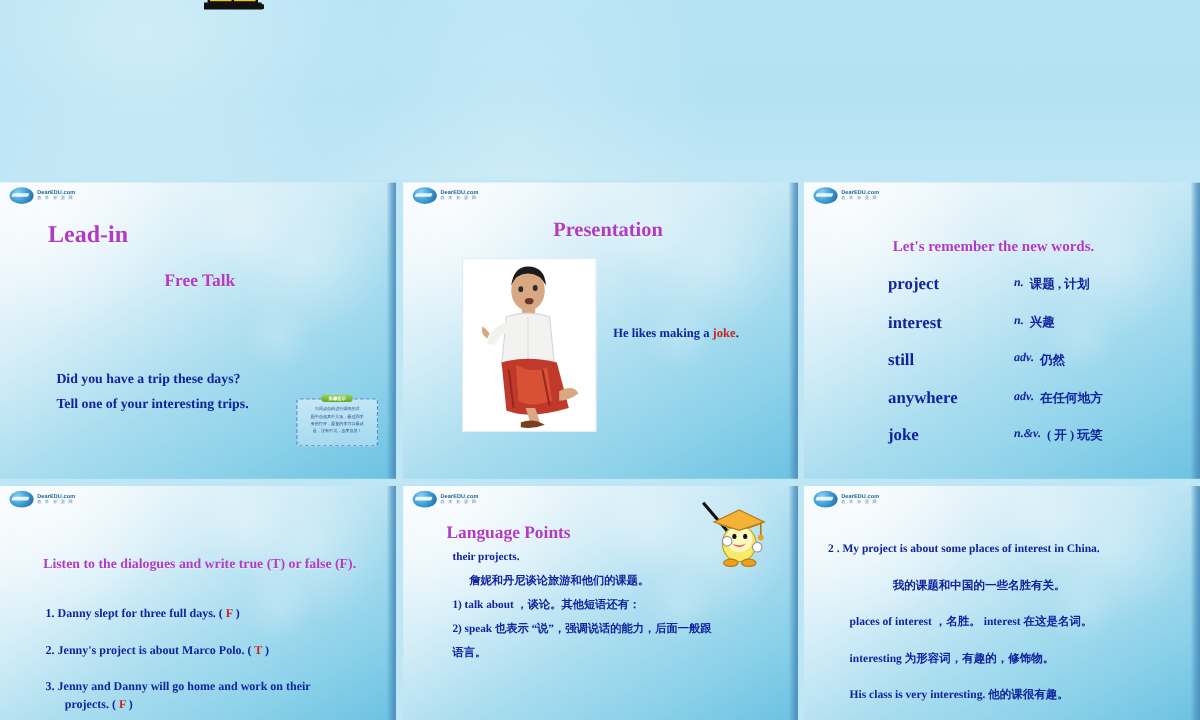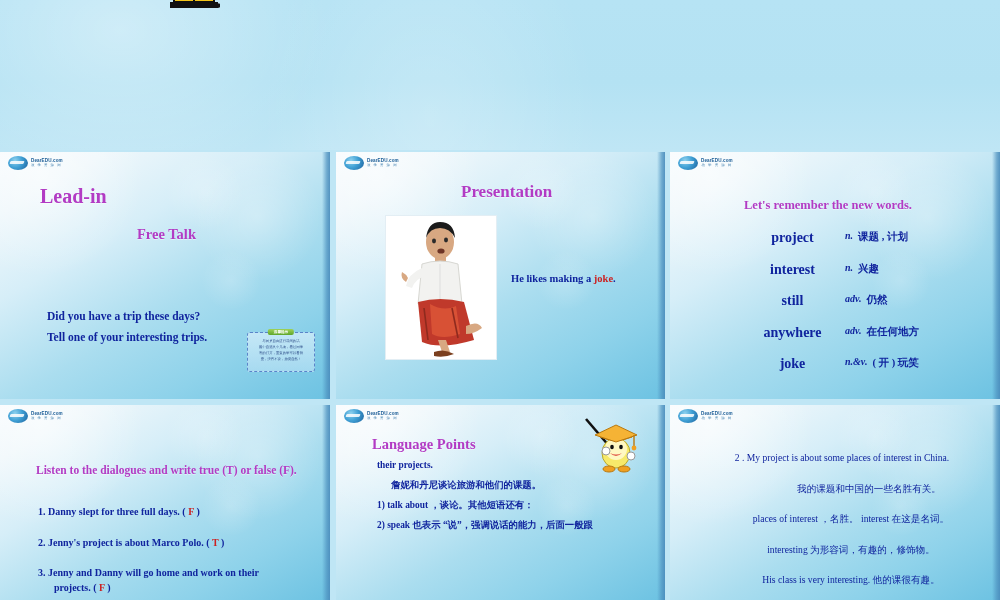--- a/index.html
+++ b/index.html
@@ -36,21 +36,21 @@
       linear-gradient(150deg,#f7fbfd 0%, #eef7fb 14%, #d6eef8 34%, #aaddef 58%, #8ed2ea 78%, #6cc2e2 100%);
     box-shadow:inset -3px 0 0 0 rgba(255,255,255,.0);
   }
   .slide::after{   
     content:"";position:absolute;right:0;top:0;width:8px;height:100%;
     background:linear-gradient(90deg, rgba(80,150,195,0) 0%, rgba(78,146,192,.70) 60%, rgba(74,140,188,.92) 100%);
     pointer-events:none;
   }
   .slide.c1{left:0;width:330px;}
   .slide.c2{left:336px;width:329px;}
-  .slide.c3{left:670px;width:330px;text-align:center;}
+  .slide.c3{left:670px;width:330px;}
   .slide.r1{top:0;height:247px;}
   .slide.r2{top:253px;height:195px;}
 
   
   .logo{position:absolute;left:8px;top:4px;display:flex;align-items:center;gap:3px;}
   .logo-mark{
     width:20px;height:14px;border-radius:50%;
     background:radial-gradient(circle at 35% 32%,#8fd2ef 0%,#3f9fd4 45%,#1c5f9b 100%);
     position:relative;flex:none;
   }
@@ -119,21 +119,21 @@
   .s5-body{position:absolute;left:9px;top:56px;width:290px;}
   .s5-line{font-size:9.4px;color:#10249e;font-weight:bold;line-height:1.0;margin-bottom:10.5px;}
   .s5-line.i1{padding-left:32px;}
   .s5-line.i2{padding-left:46px;}
   .s5-line.i3{padding-left:32px;}
   .s5-line.i4{padding-left:28px;}
   .prof-wrap{position:absolute;left:246px;top:8px;width:62px;height:60px;}
 
   
   .s6-body{position:absolute;left:14px;top:48px;width:310px;}
-  .s6-line{font-size:9.6px;color:#10249e;font-weight:normal;line-height:1.0;margin-bottom:21px;}
+  .s6-line{font-size:9.6px;color:#10249e;font-weight:bold;line-height:1.0;margin-bottom:21px;}
   .s6-line.l1{padding-left:6px;}
   .s6-line.l2{padding-left:60px;}
   .s6-line.l3{padding-left:24px;}
   .s6-line.l4{padding-left:24px;}
   .s6-line.l5{padding-left:24px;}
 </style>
 </head>
 <body>
 
 <div class="banner">
@@ -330,20 +330,21 @@
         <ellipse cx="27" cy="56" rx="6" ry="3" fill="#f0a020" stroke="#b97910" stroke-width="1"></ellipse>
         <ellipse cx="42" cy="56" rx="6" ry="3" fill="#f0a020" stroke="#b97910" stroke-width="1"></ellipse>
       </svg>
     </div>
 
     <div class="s5-body">
       <div class="s5-line i1">their projects.</div>
       <div class="s5-line i2">詹妮和丹尼谈论旅游和他们的课题。</div>
       <div class="s5-line i3">1) talk about ，谈论。其他短语还有：</div>
       <div class="s5-line i3">2) speak 也表示 “说”，强调说话的能力，后面一般跟</div>
+      <div class="s5-line i1">语言。</div>
     </div>
   </div>
 
   <div class="slide c3 r2">
     <div class="logo">
       <div class="logo-mark"></div>
       <div class="logo-text">
         <span class="logo-t1">DearEDU.com</span>
         <span class="logo-t2">教 学 资 源 网</span>
       </div>

